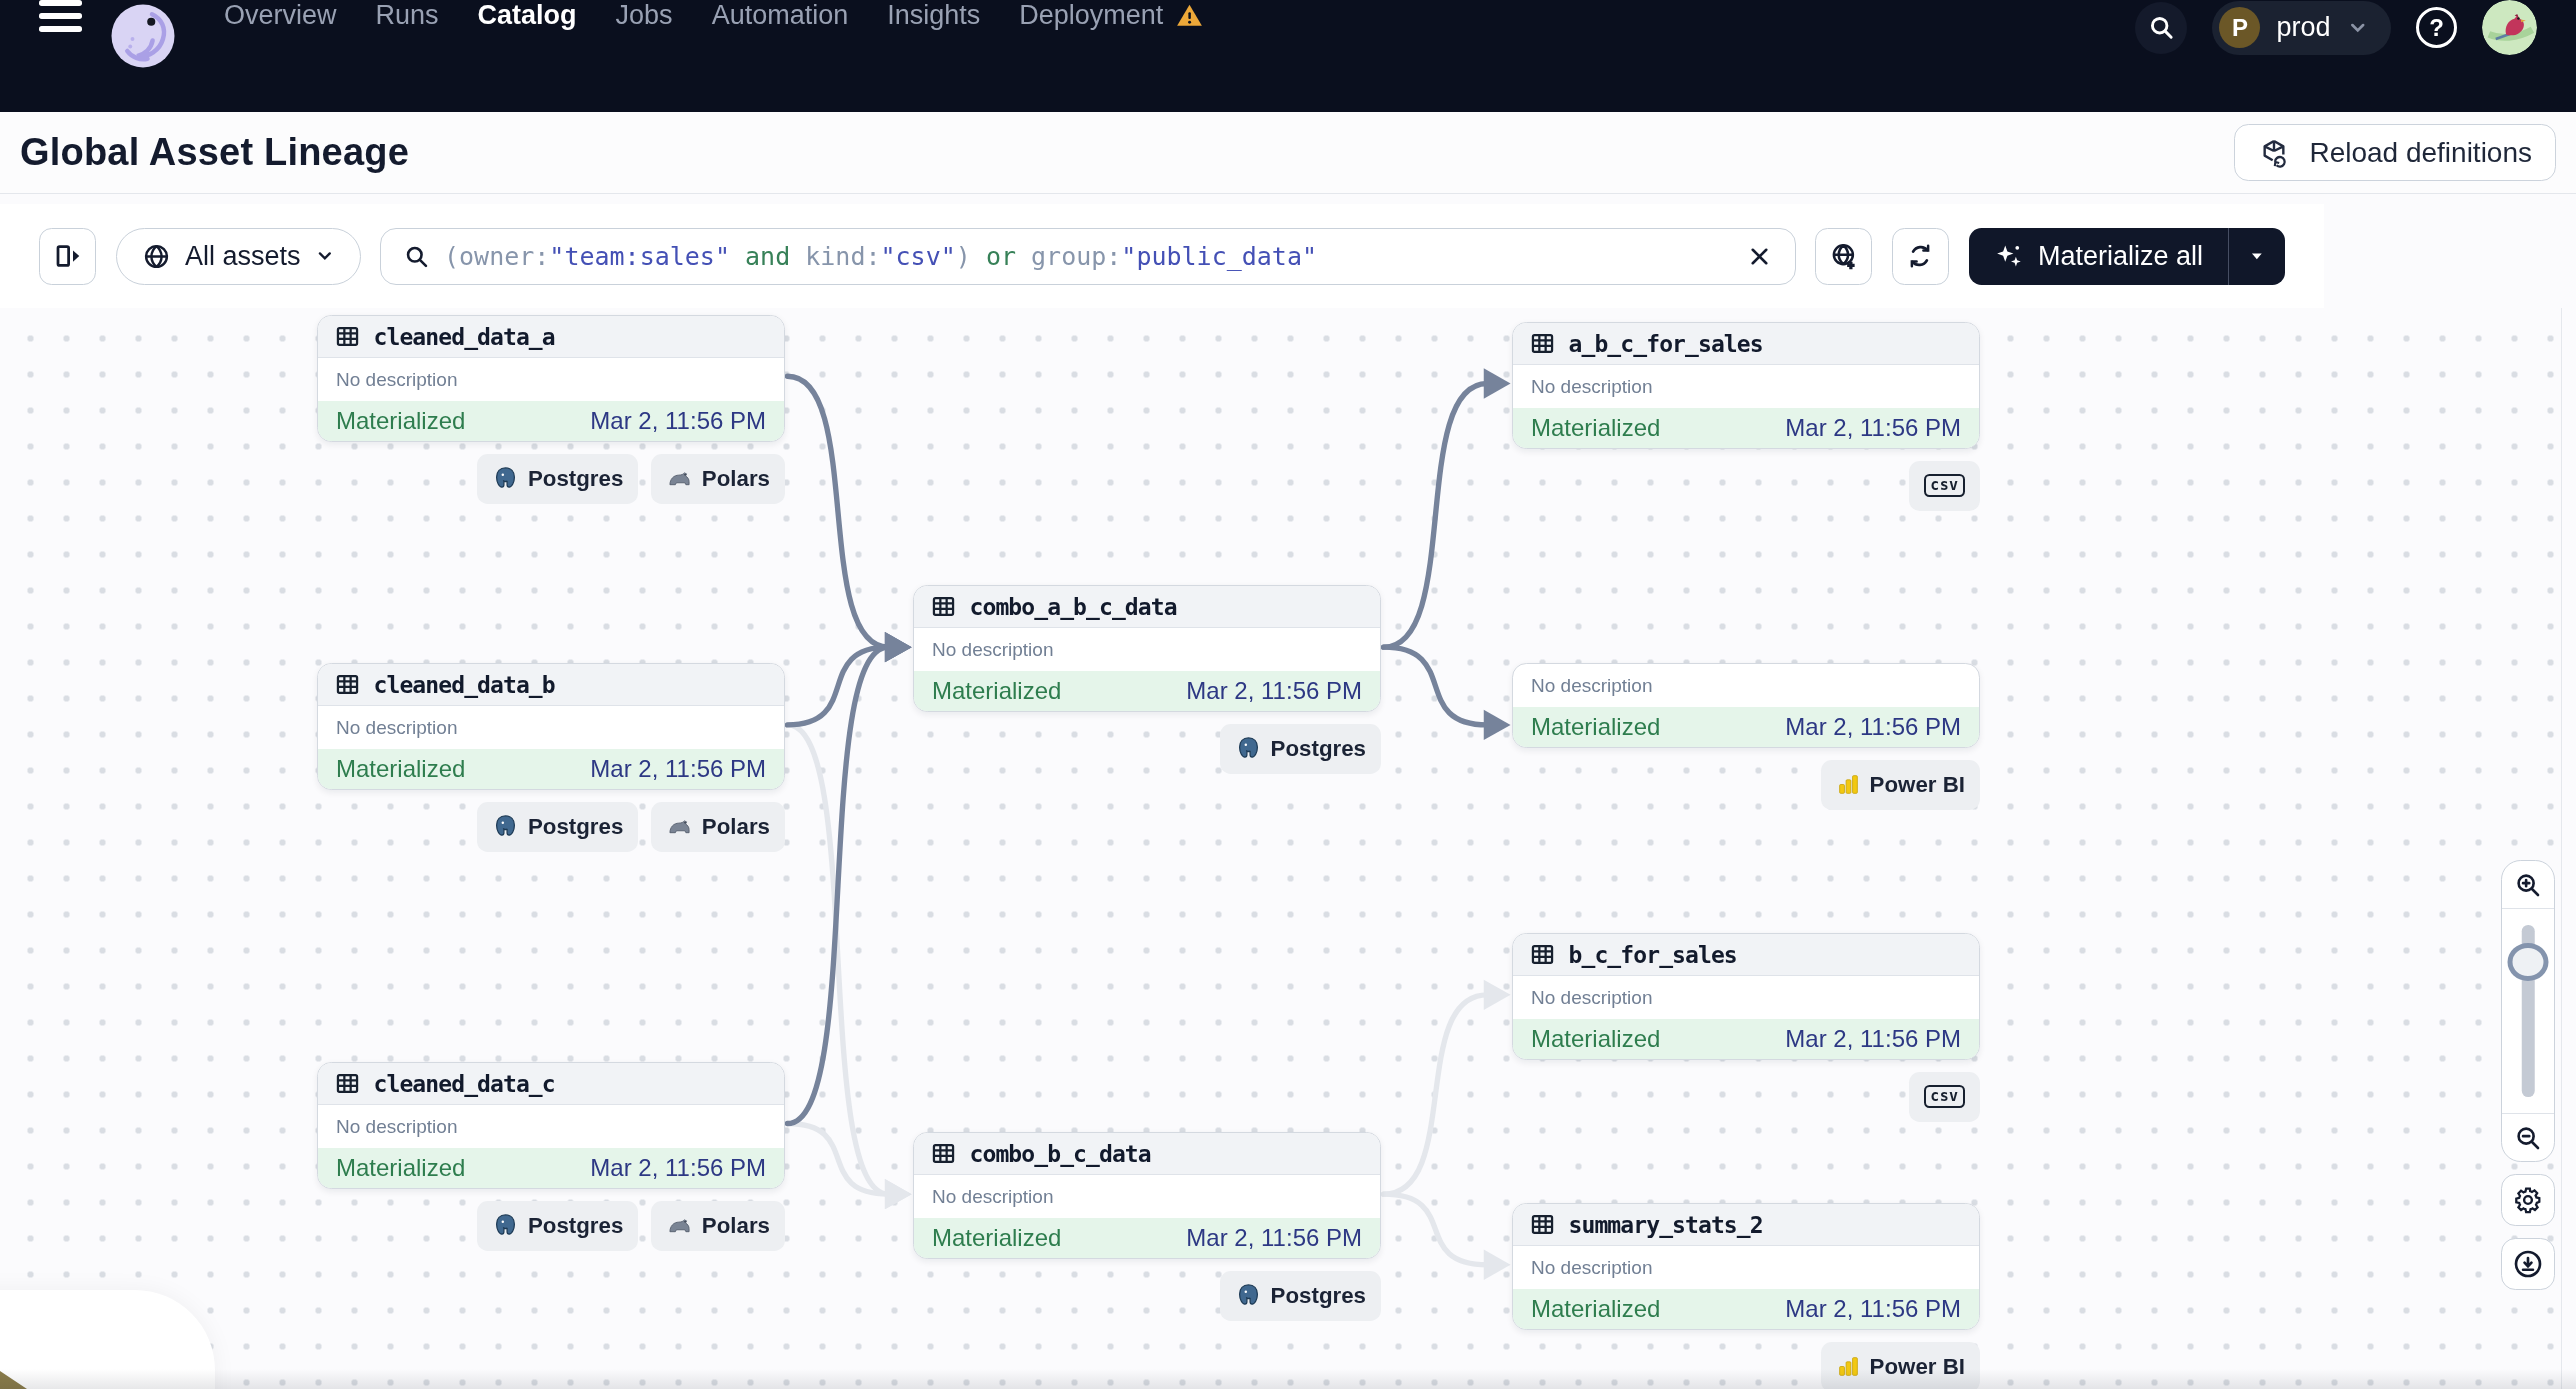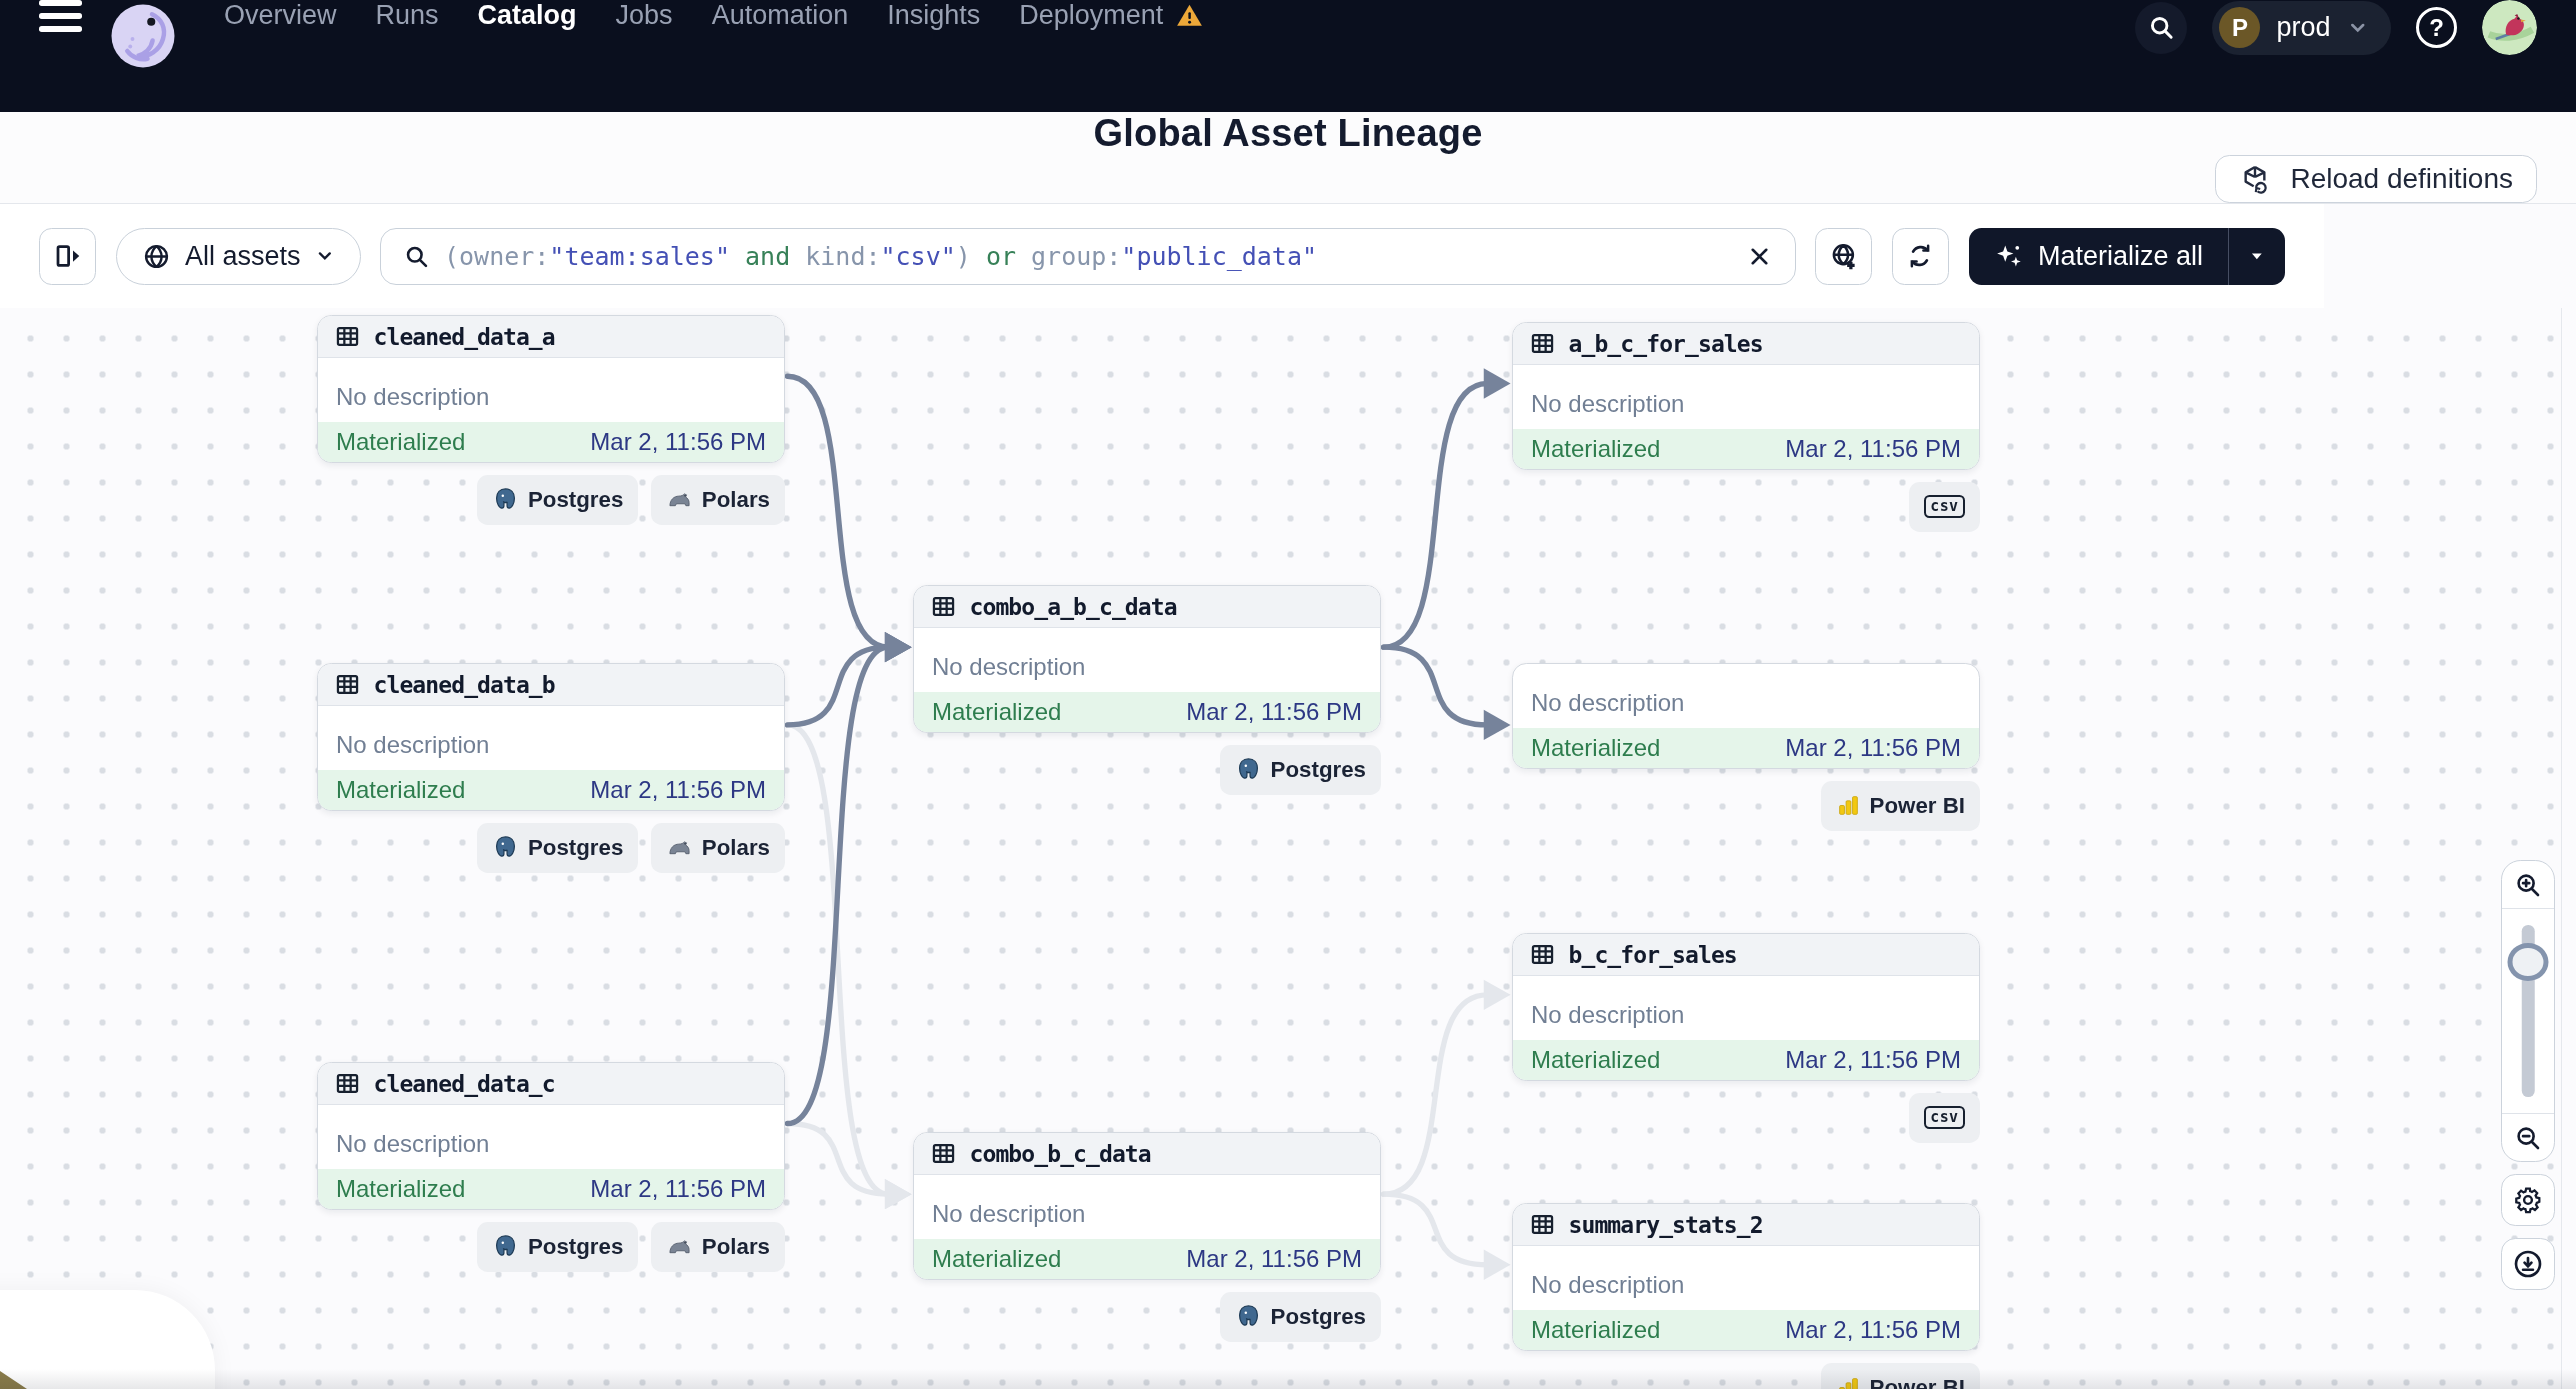--- a/index.html
+++ b/index.html
@@ -18,22 +18,22 @@
   .navlink.active { color:#ffffff; font-weight:bold; }
   .topnav-right { margin-left:auto; display:flex; align-items:center; gap:25px; }
   .iconbtn-dark { width:52px; height:52px; border-radius:50%; background:#141a2b; display:flex; align-items:center; justify-content:center; cursor:pointer; }
   .env-pill { height:54px; border-radius:27px; background:#1b2231; display:flex; align-items:center; gap:16px; padding:0 23px 0 7.2px; cursor:pointer; }
   .env-initial { width:41px; height:41px; border-radius:50%; background:#6b5727; color:#fff; font-size:24px; font-weight:bold; display:flex; align-items:center; justify-content:center; }
   .env-name { color:#fff; font-size:27px; }
   .help-circle { width:41px; height:41px; border-radius:50%; border:3.6px solid #fff; color:#fff; font-size:24px; font-weight:bold; display:flex; align-items:center; justify-content:center; cursor:pointer;}
   .avatar { width:55px; height:55px; border-radius:50%; overflow:hidden; cursor:pointer; }
 
   
-  .pagehead { position:absolute; left:0; top:112px; width:2576px; height:92px; background:#fcfcfd;
-              border-bottom:1.8px solid #e4e7ec; display:flex; align-items:center; padding:0 39px;flex-direction:column; }
+  .pagehead { position:absolute; left:0; top:112px; width:2576px; height:82px; background:#fcfcfd;
+              border-bottom:1.8px solid #e4e7ec; display:flex; align-items:center; padding:0 20px; }
   .pagetitle { font-size:38px; font-weight:bold; color:#141b2e; letter-spacing:0.2px; }
   .reload-btn { margin-left:auto; height:57px; border:1.8px solid #ccd3dc; border-radius:14.3px; background:#fff;
                 display:flex; align-items:center; gap:19px; padding:0 23px; font-size:28px; color:#1f2739; cursor:pointer; }
 
   
   .toolbar { position:absolute; left:0; top:204px; width:2324px; height:105px; background:#ffffff;
              border-bottom:1.8px solid #e0e4ea; display:flex; align-items:center; gap:19.7px; padding:0 39px; }
   .sqbtn { height:57px; min-width:57px; border:1.8px solid #c9d1da; border-radius:12.5px; background:#fff;
            display:flex; align-items:center; justify-content:center; cursor:pointer; }
   .scope-btn { height:57px; border:1.8px solid #c9d1da; border-radius:29px; background:#fff; display:flex; align-items:center;
@@ -59,21 +59,21 @@
             border-bottom:18px solid #8a7c4a; border-right:27px solid transparent; }
 
   #edges { position:absolute; left:0; top:0; width:2576px; height:1389px; pointer-events:none; }
 
   
   .node { position:absolute; width:468px; cursor:pointer; }
   .node-shell { border:1.8px solid #d4d9e0; border-radius:14.3px; background:#fff; overflow:hidden;
                 box-shadow:0 2.7px 6.3px rgba(20,25,40,.07); }
   .node-header { height:42px; background:#f1f3f6; border-bottom:1.8px solid #dfe3e9; display:flex; align-items:center; gap:12.5px; padding:0 16px; }
   .node-title { font-family:"DejaVu Sans Mono", monospace; font-weight:bold; font-size:23px; color:#121a2c; letter-spacing:-0.9px;}
-  .node-desc { height:50px; display:flex; align-items:center; padding:0 18px; color:#717f94; font-size:24px;margin-top:14px; }
+  .node-desc { height:43px; display:flex; align-items:center; padding:0 18px; color:#717f94; font-size:19px; }
   .node-footer { height:40px; background:#e5f5ea; display:flex; align-items:center; justify-content:space-between; padding:0 18px; }
   .node-status { color:#2e7d4e; font-size:24px; }
   .node-time { color:#2d3884; font-size:24px; }
   .node-tags { margin-top:11.6px; display:flex; justify-content:flex-end; gap:12.5px; }
   .tag { height:50px; border-radius:10.7px; background:#edeff2; display:flex; align-items:center; gap:9px;
          padding:0 15px; font-size:22.3px; font-weight:bold; color:#1b2335; }
   .csv-box { border:2.7px solid #17202f; border-radius:5.4px; font-size:15px; font-weight:bold; color:#17202f;
              padding:0 4.5px; line-height:19.7px; letter-spacing:0.4px; font-family:"DejaVu Sans Mono", monospace;}
 
   

